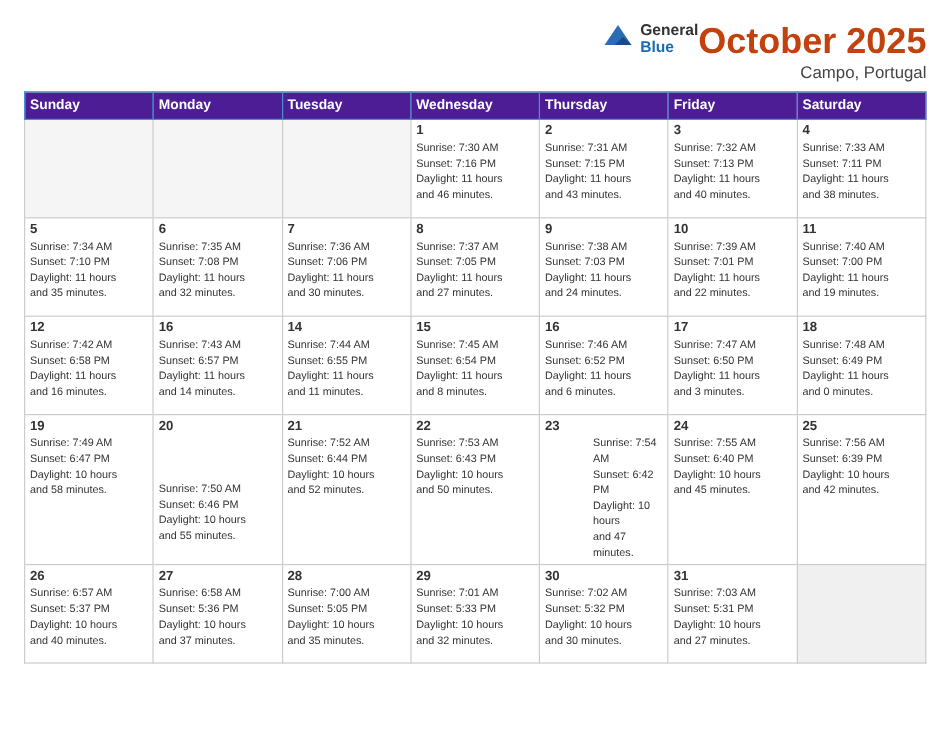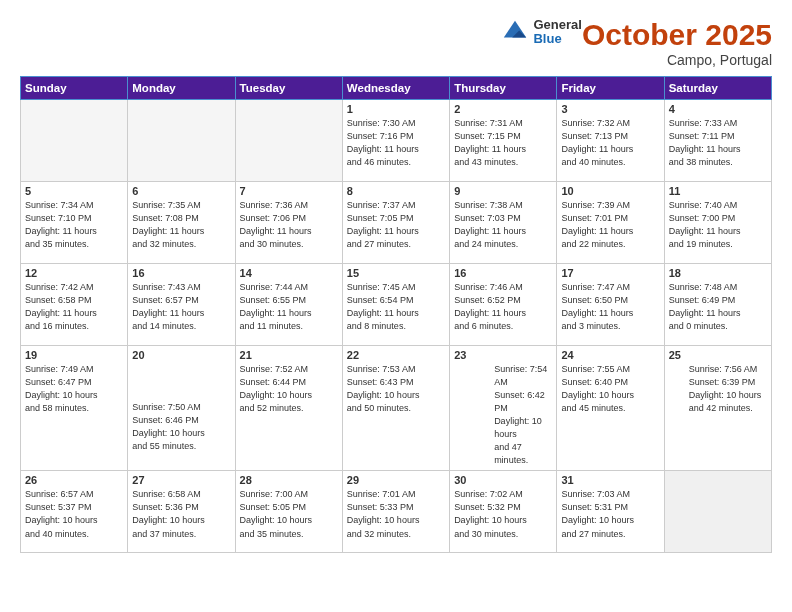--- a/index.html
+++ b/index.html
@@ -304,21 +304,21 @@
           </td>
           <td>
             <span class="day-num">24</span>
             <div class="day-info" style="white-space: pre-line;">Sunrise: 7:55 AM
 Sunset: 6:40 PM
 Daylight: 10 hours
 and 45 minutes.</div>
           </td>
           <td>
             <span class="day-num">25</span>
-            <div class="day-info" style="white-space: pre-line; margin-left: 20px;">Sunrise: 7:56 AM
+            <div class="day-info" style="white-space: pre-line;">Sunrise: 7:56 AM
 Sunset: 6:39 PM
 Daylight: 10 hours
 and 42 minutes.</div>
           </td>
         </tr>
         <tr>
           <td>
             <span class="day-num">26</span>
             <div class="day-info" style="white-space: pre-line;">Sunrise: 6:57 AM
 Sunset: 5:37 PM

